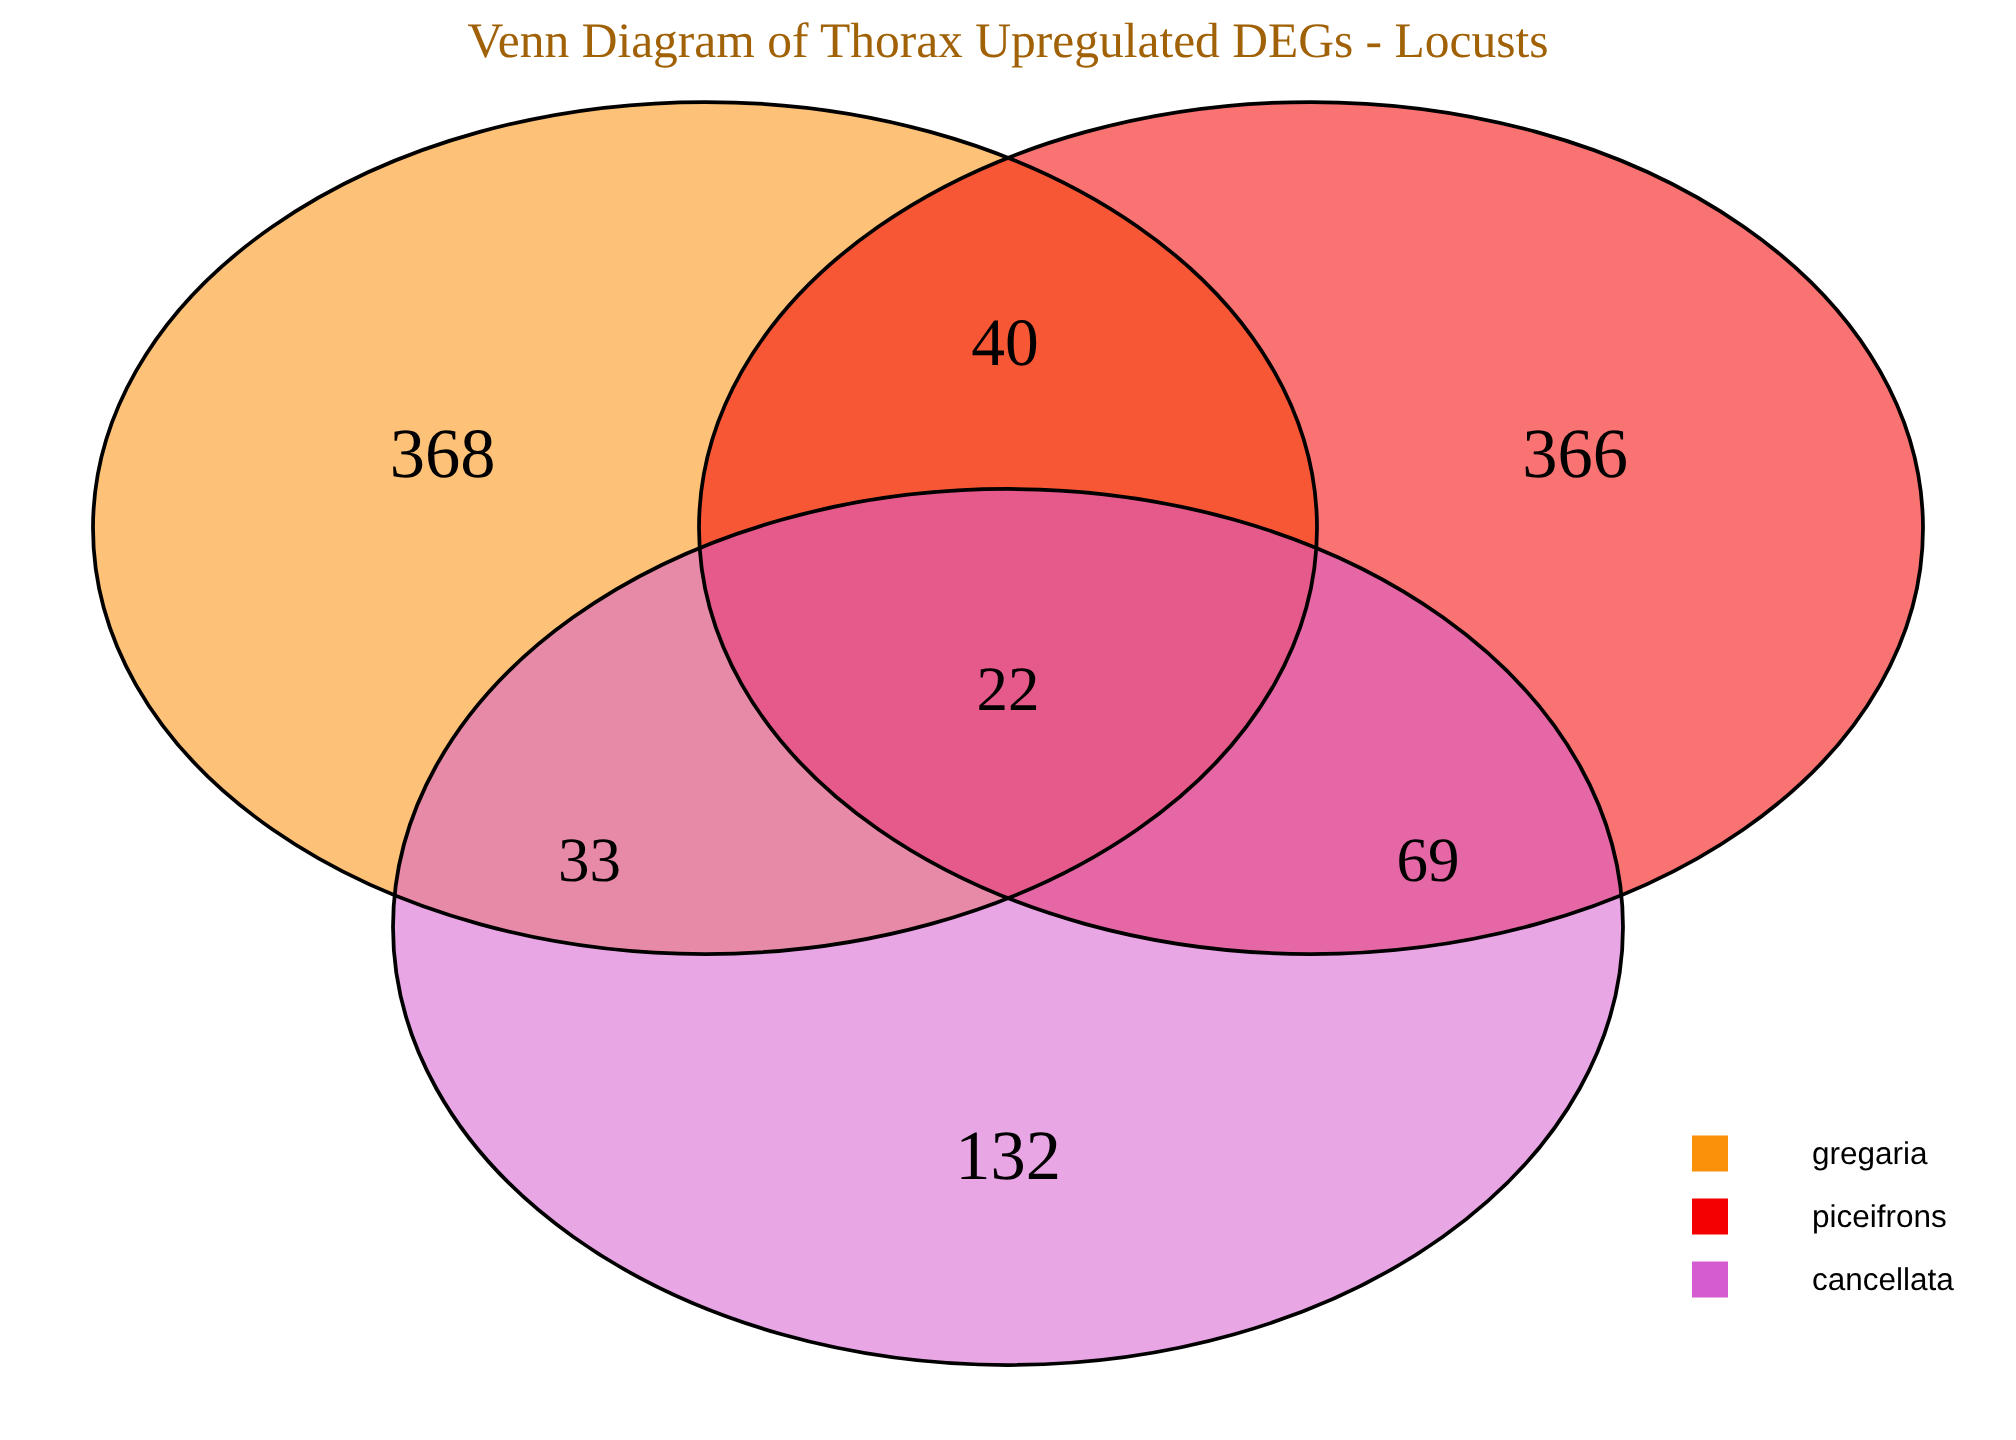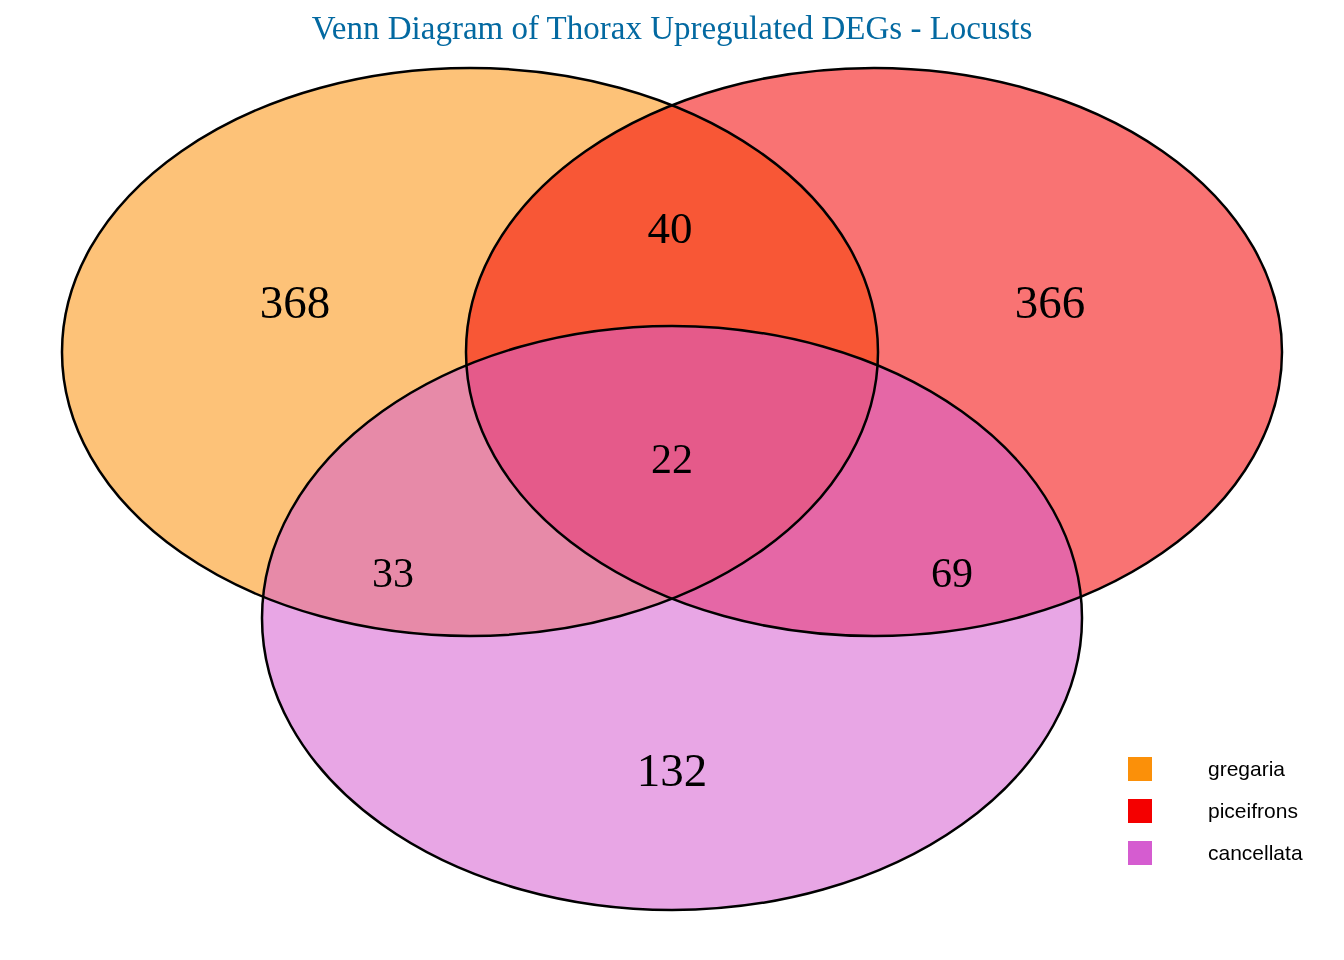--- a/index.html
+++ b/index.html
@@ -15,21 +15,21 @@
     overflow: hidden;
     font-family: "Liberation Serif", serif;
   }
   .chart-title {
     position: absolute;
     top: 10px;
     left: 0;
     width: 100%;
     text-align: center;
     font-size: 33px;
-    color: #0369a1;
+    color: #a16207;
     font-family: "Liberation Serif", serif;
   }
   svg.venn-canvas {
     position: absolute;
     top: 0;
     left: 0;
   }
   .region-label {
     font-family: "Liberation Serif", serif;
     fill: #000000;

